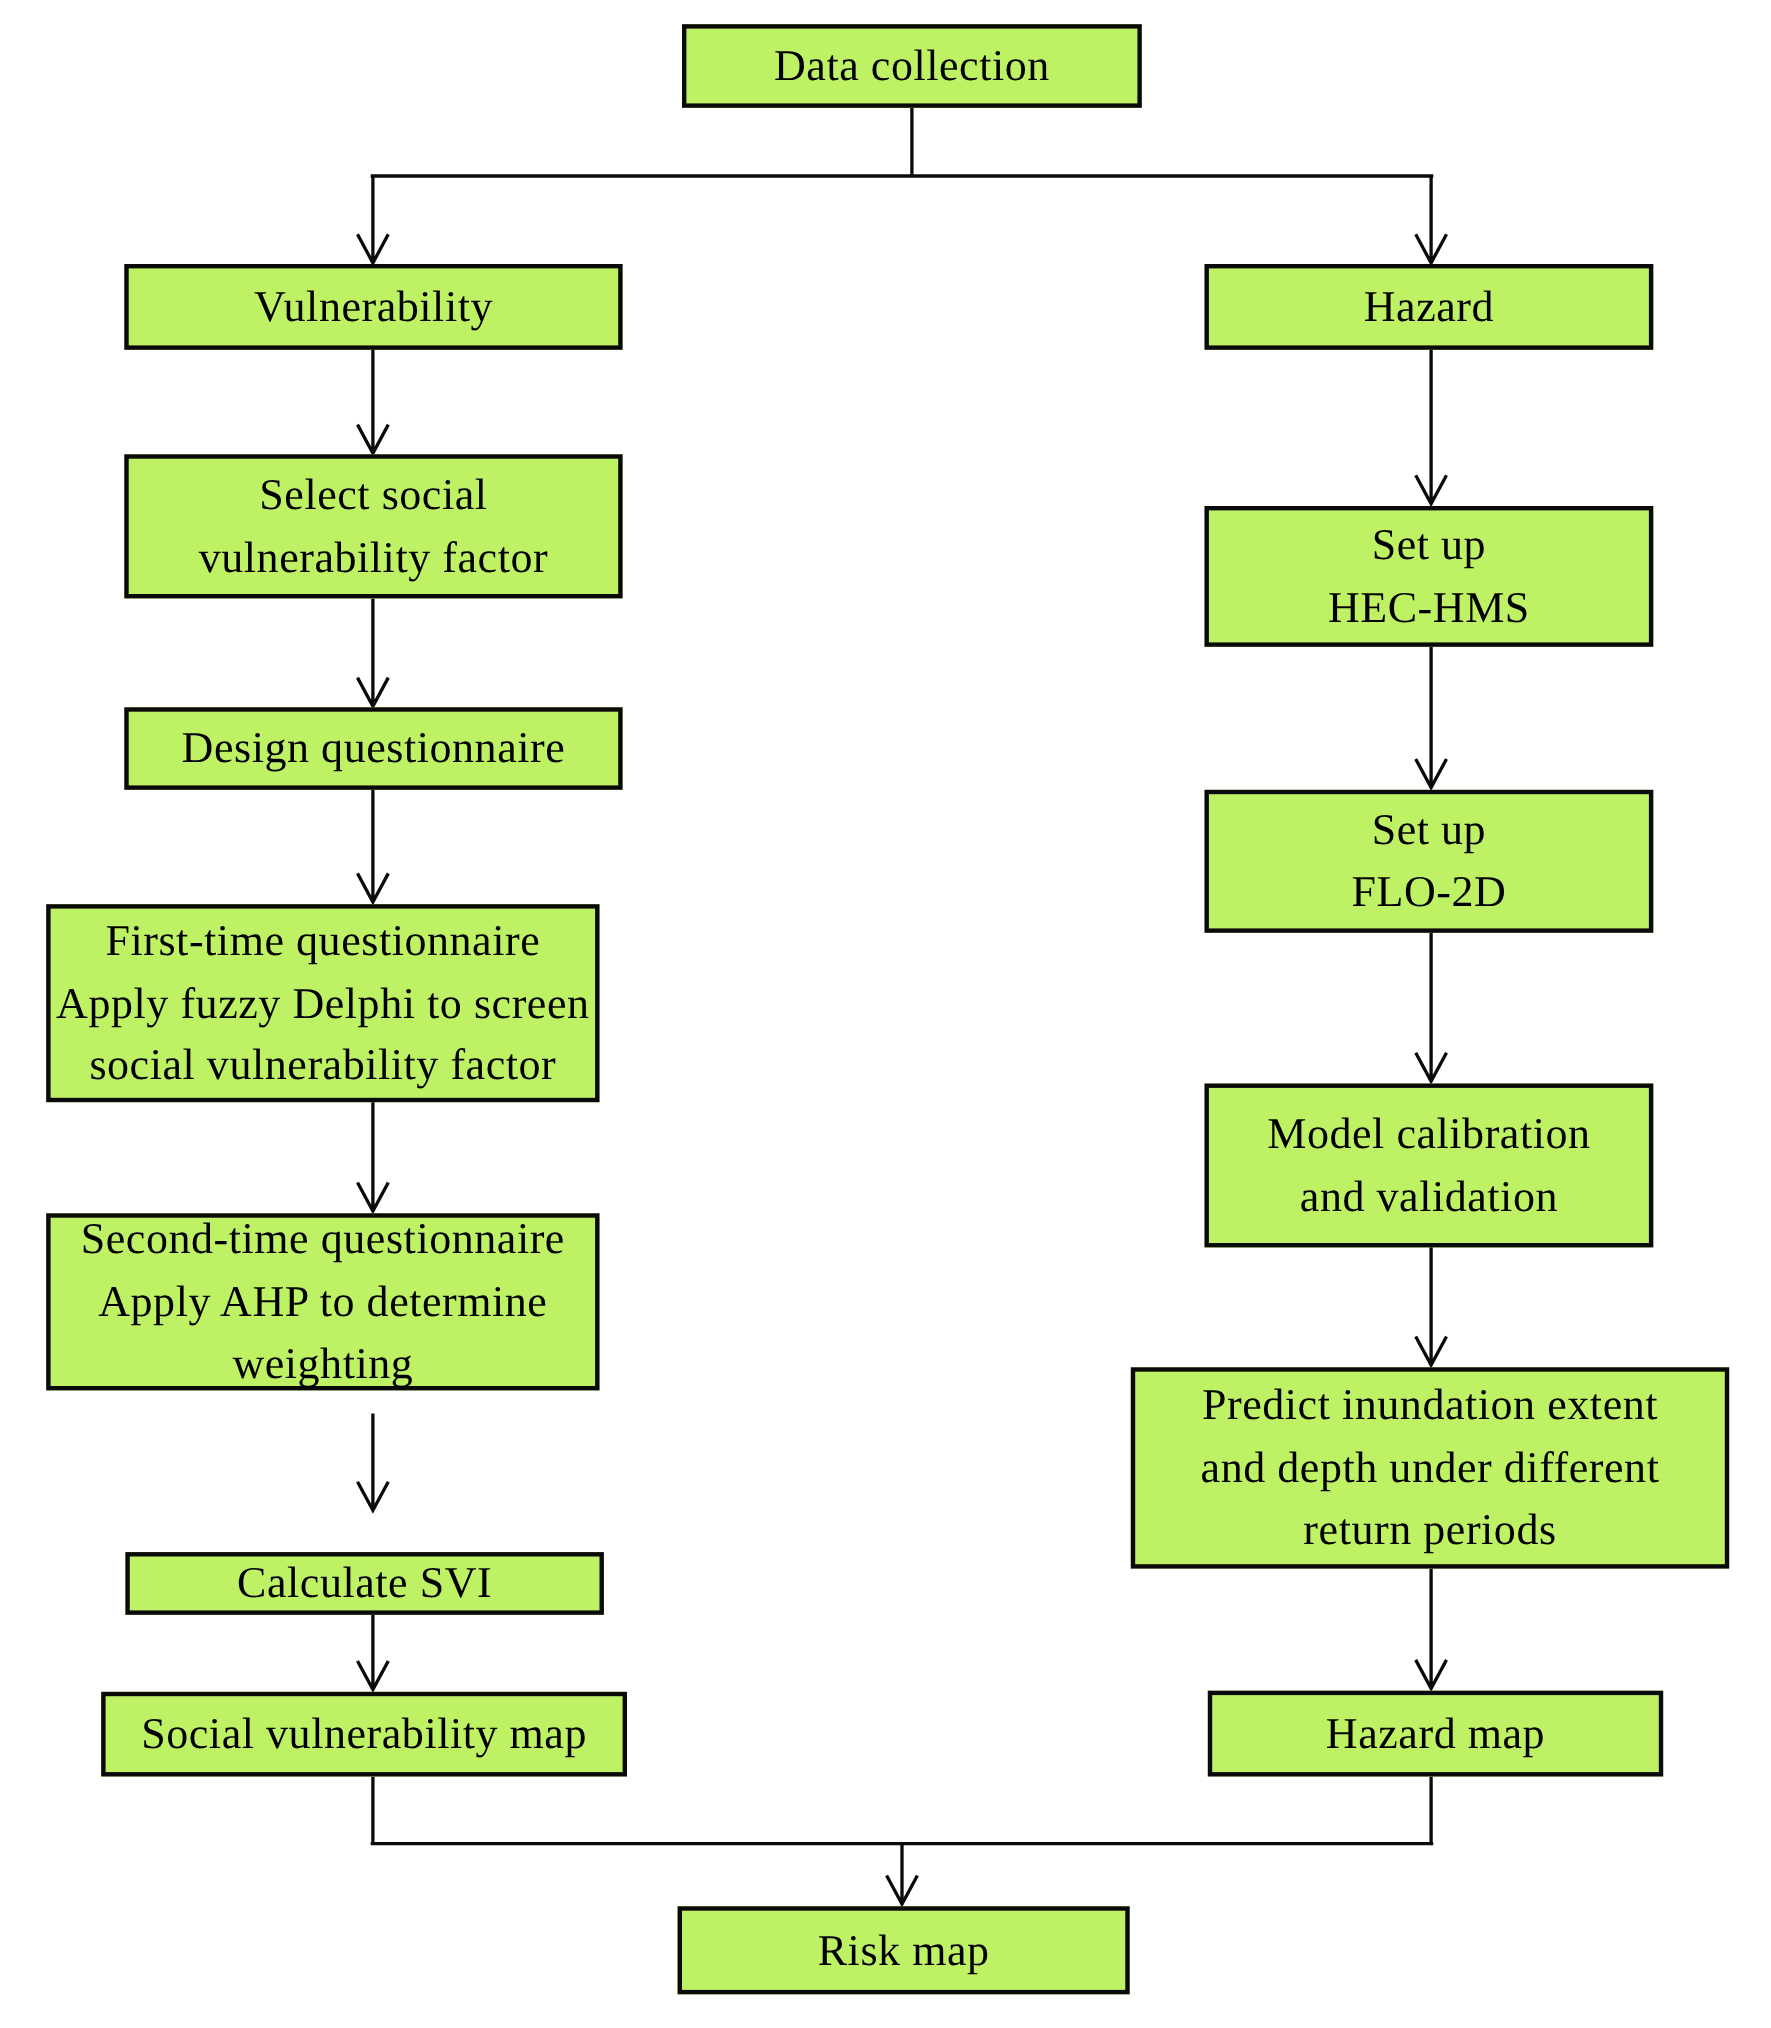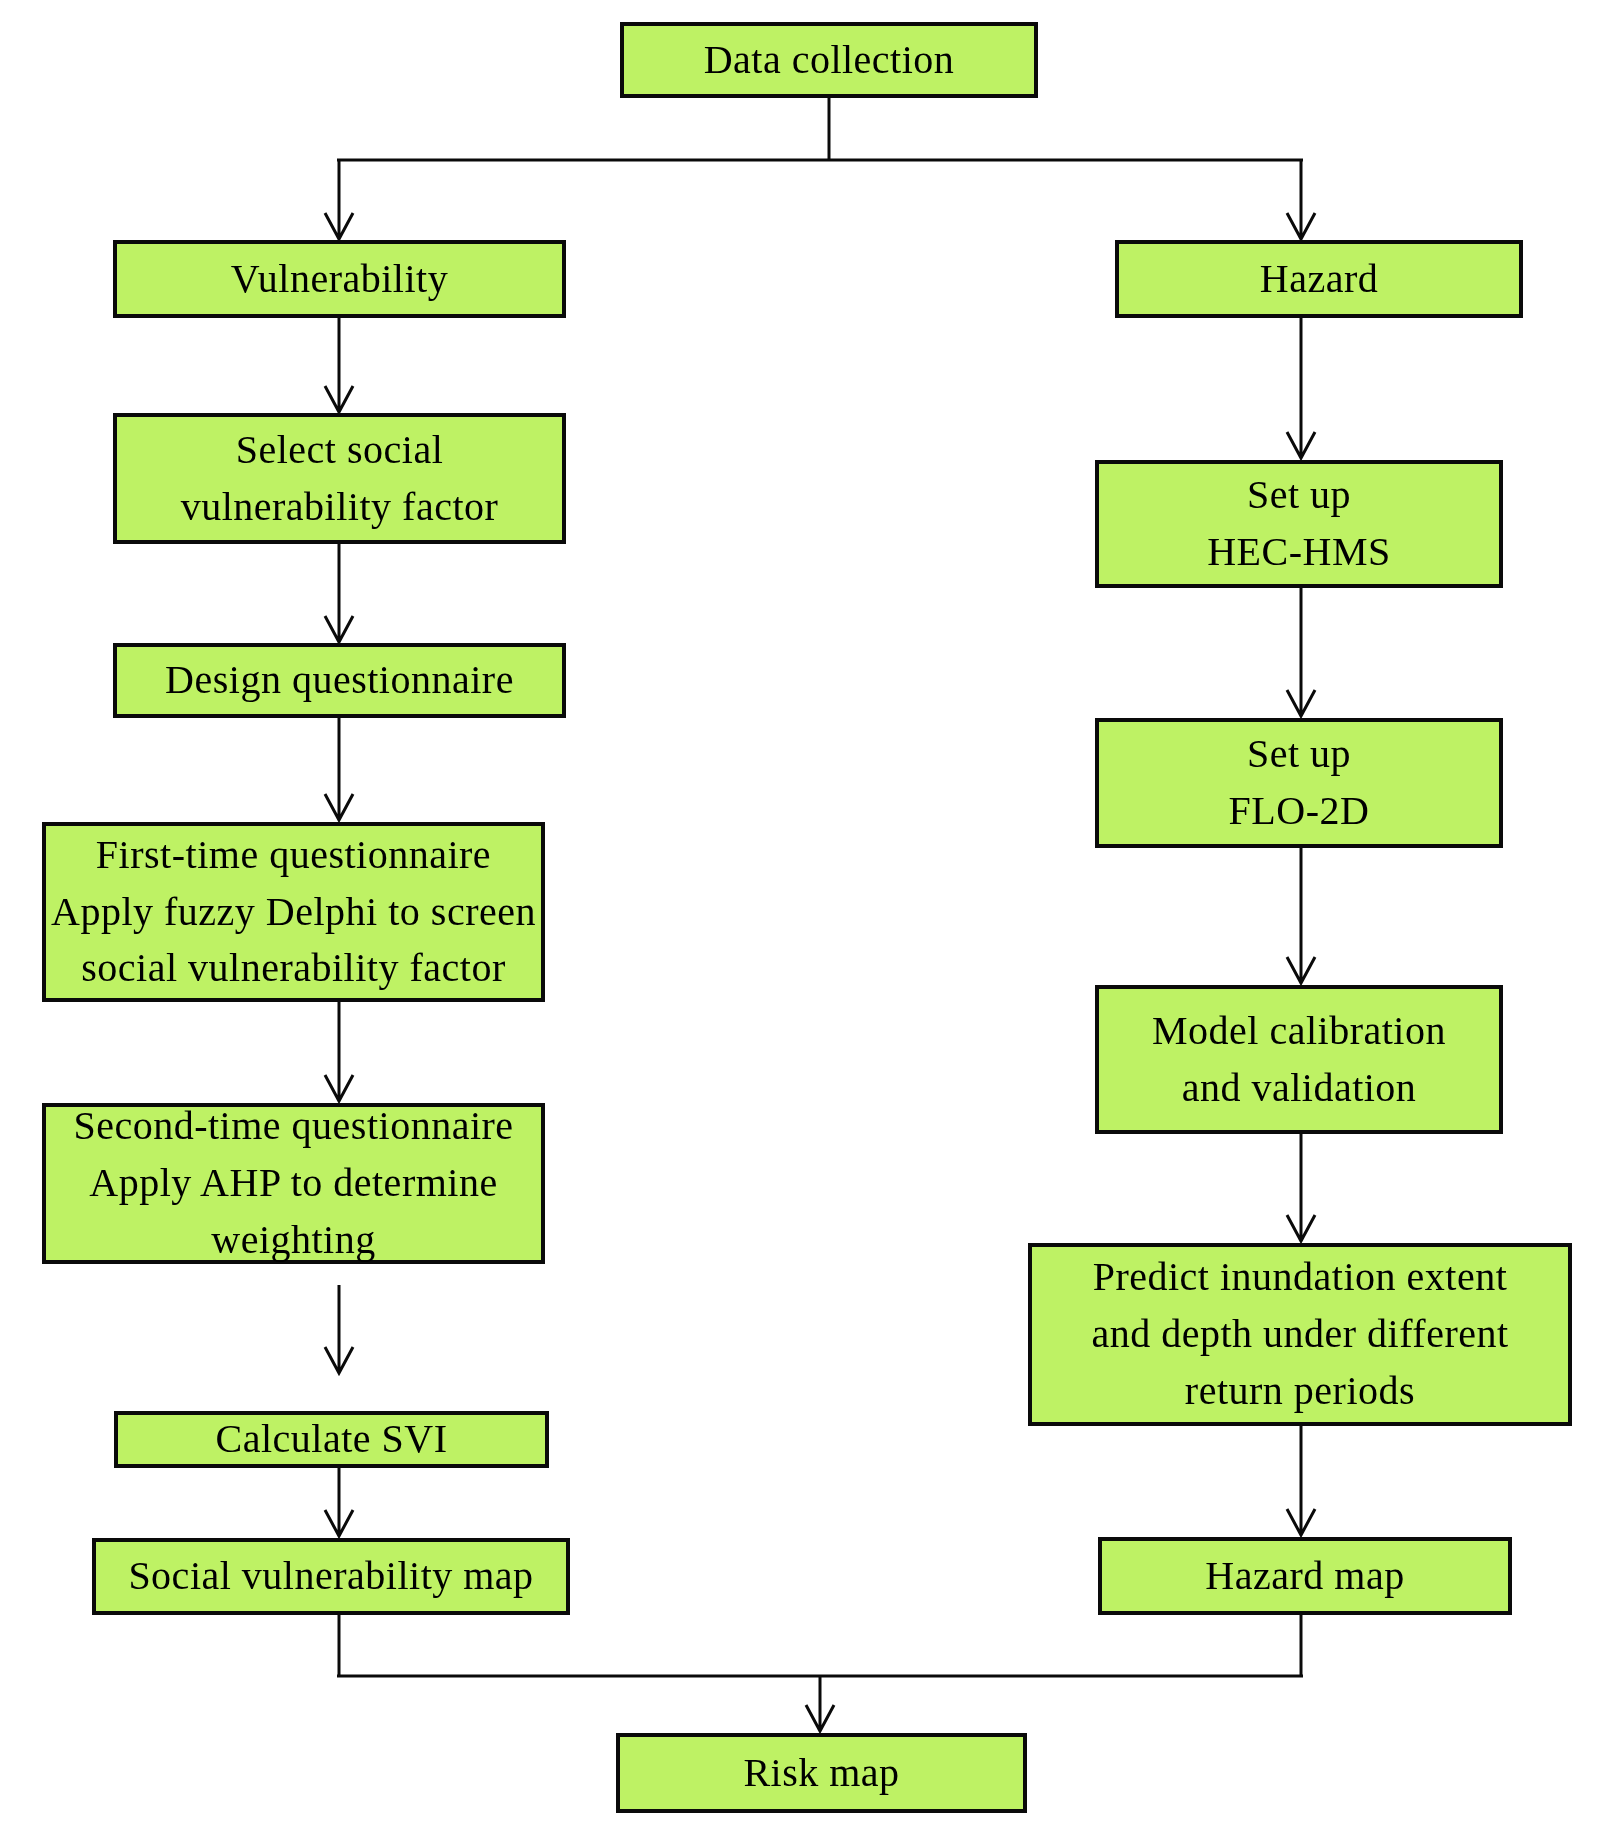--- a/index.html
+++ b/index.html
@@ -33,21 +33,21 @@
   }
   
   #n-data-collection        { left: 620px;  top: 22px;   width: 418px; height: 76px; }
   #n-vulnerability          { left: 113px;  top: 240px;  width: 453px; height: 78px; }
   #n-select-factor          { left: 113px;  top: 413px;  width: 453px; height: 131px; text-align: center; }
   #n-design-questionnaire   { left: 113px;  top: 643px;  width: 453px; height: 75px; }
   #n-first-questionnaire    { left: 42px;   top: 822px;  width: 503px; height: 180px; }
   #n-second-questionnaire   { left: 42px;   top: 1103px; width: 503px; height: 161px; }
   #n-calculate-svi          { left: 114px;  top: 1375px; width: 435px; height: 57px; margin-top: 36px; }
   #n-social-vuln-map        { left: 92px;   top: 1538px; width: 478px; height: 77px; }
-  #n-hazard                 { left: 1095px; top: 240px;  width: 408px; height: 78px; margin-left: 20px; }
+  #n-hazard                 { left: 1095px; top: 240px;  width: 408px; height: 78px; }
   #n-setup-hec-hms          { left: 1095px; top: 460px;  width: 408px; height: 128px; }
   #n-setup-flo-2d           { left: 1095px; top: 718px;  width: 408px; height: 130px; }
   #n-model-calibration      { left: 1095px; top: 985px;  width: 408px; height: 149px; }
   #n-predict-inundation     { left: 1028px; top: 1243px; width: 544px; height: 183px; }
   #n-hazard-map             { left: 1098px; top: 1537px; width: 414px; height: 78px; }
   #n-risk-map               { left: 616px;  top: 1733px; width: 411px; height: 80px; }
 </style>
 </head>
 <body>
 

